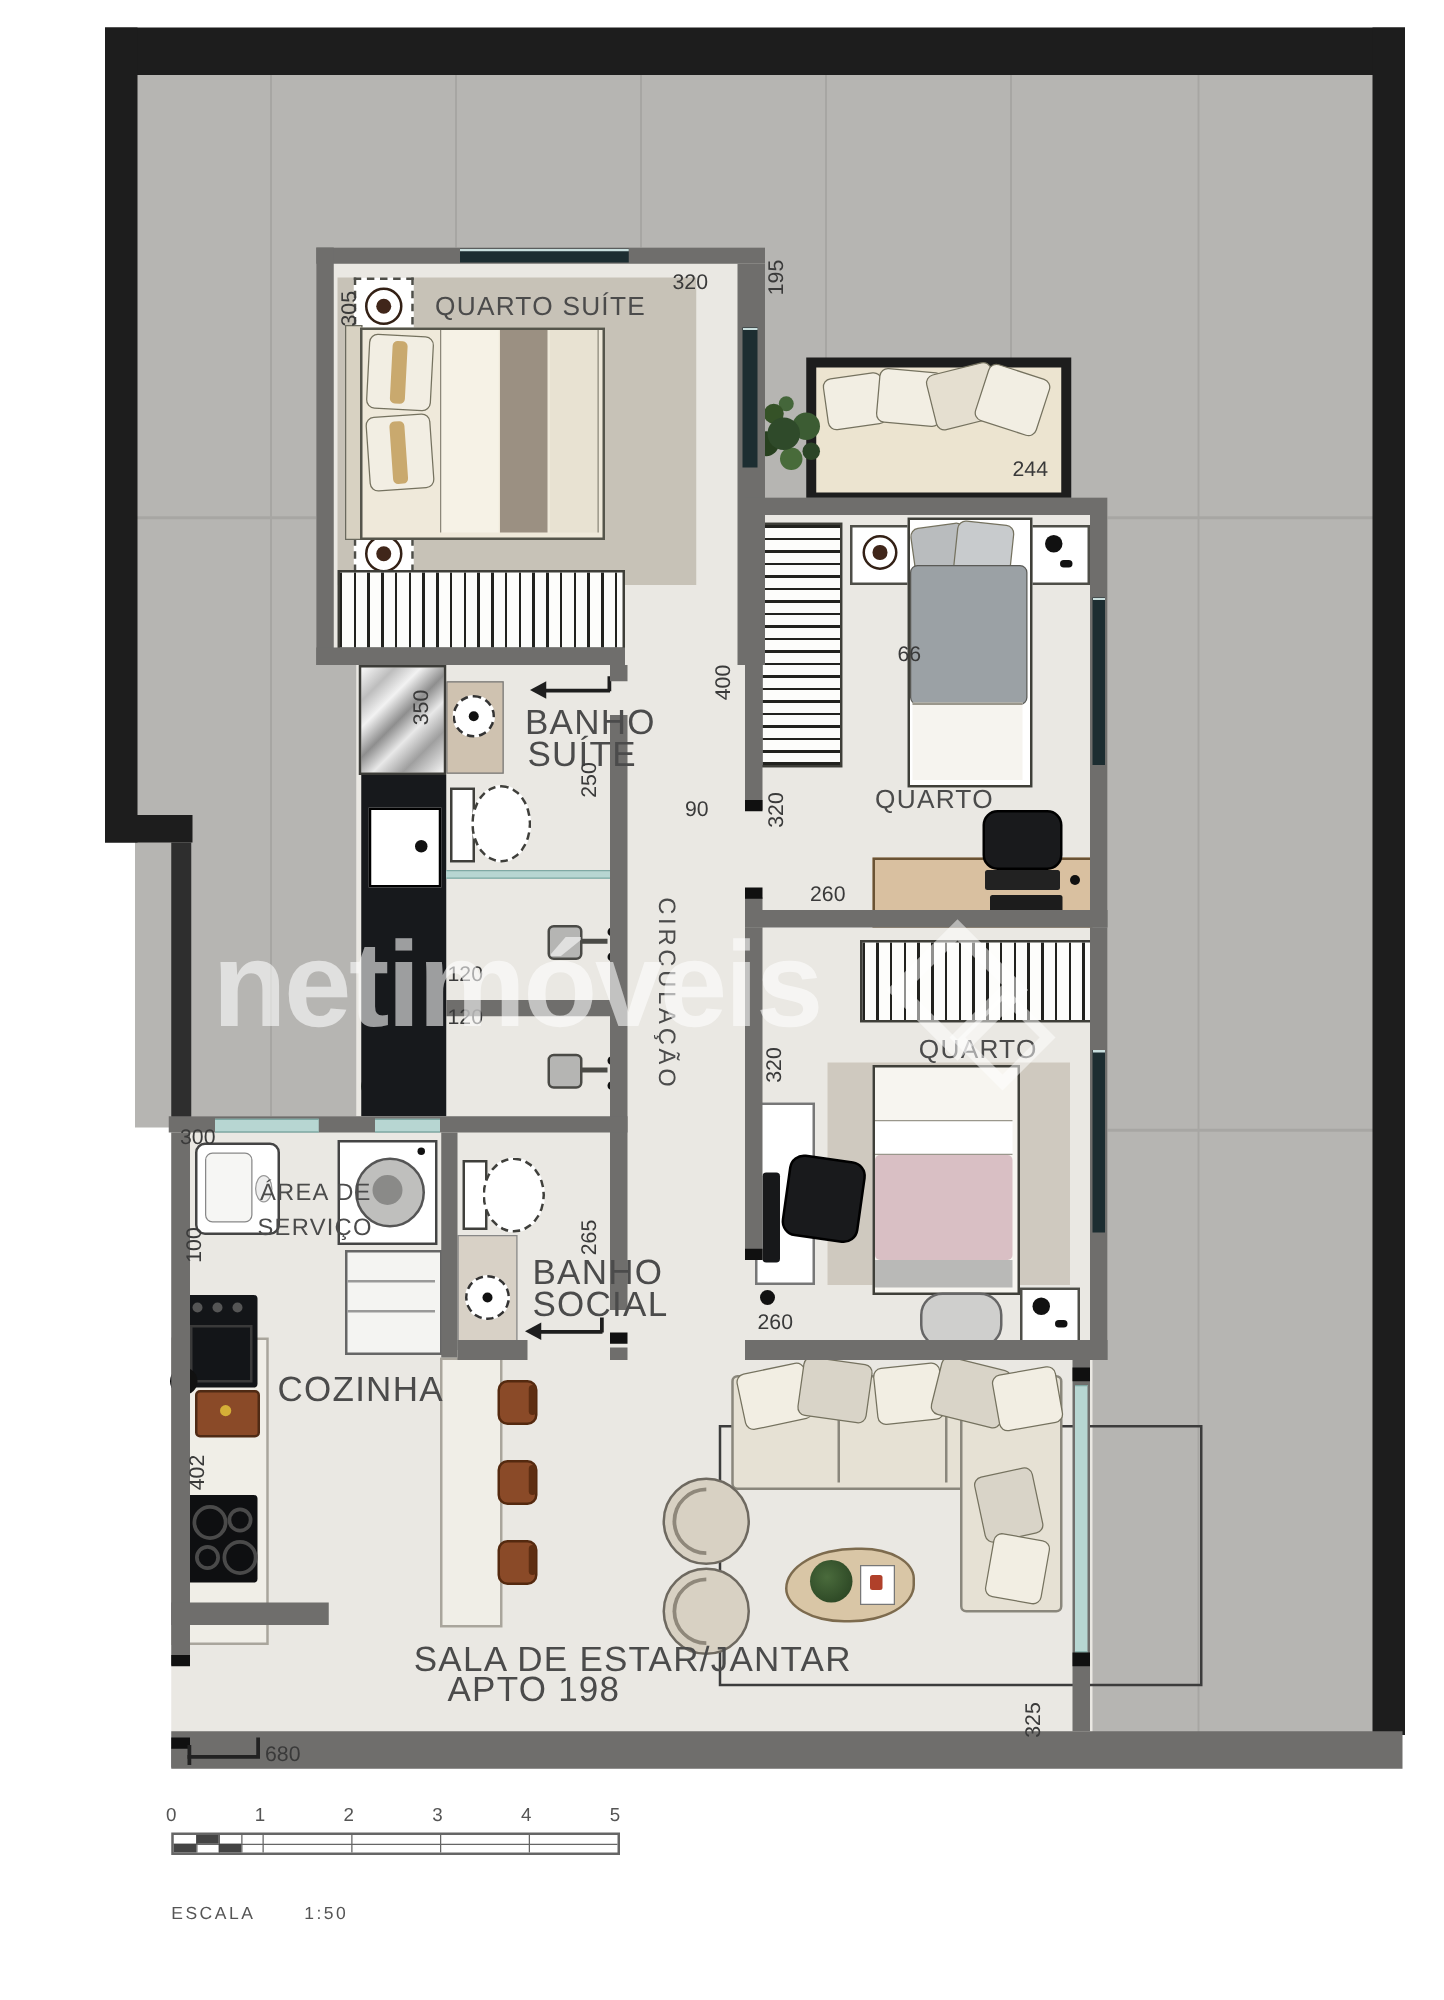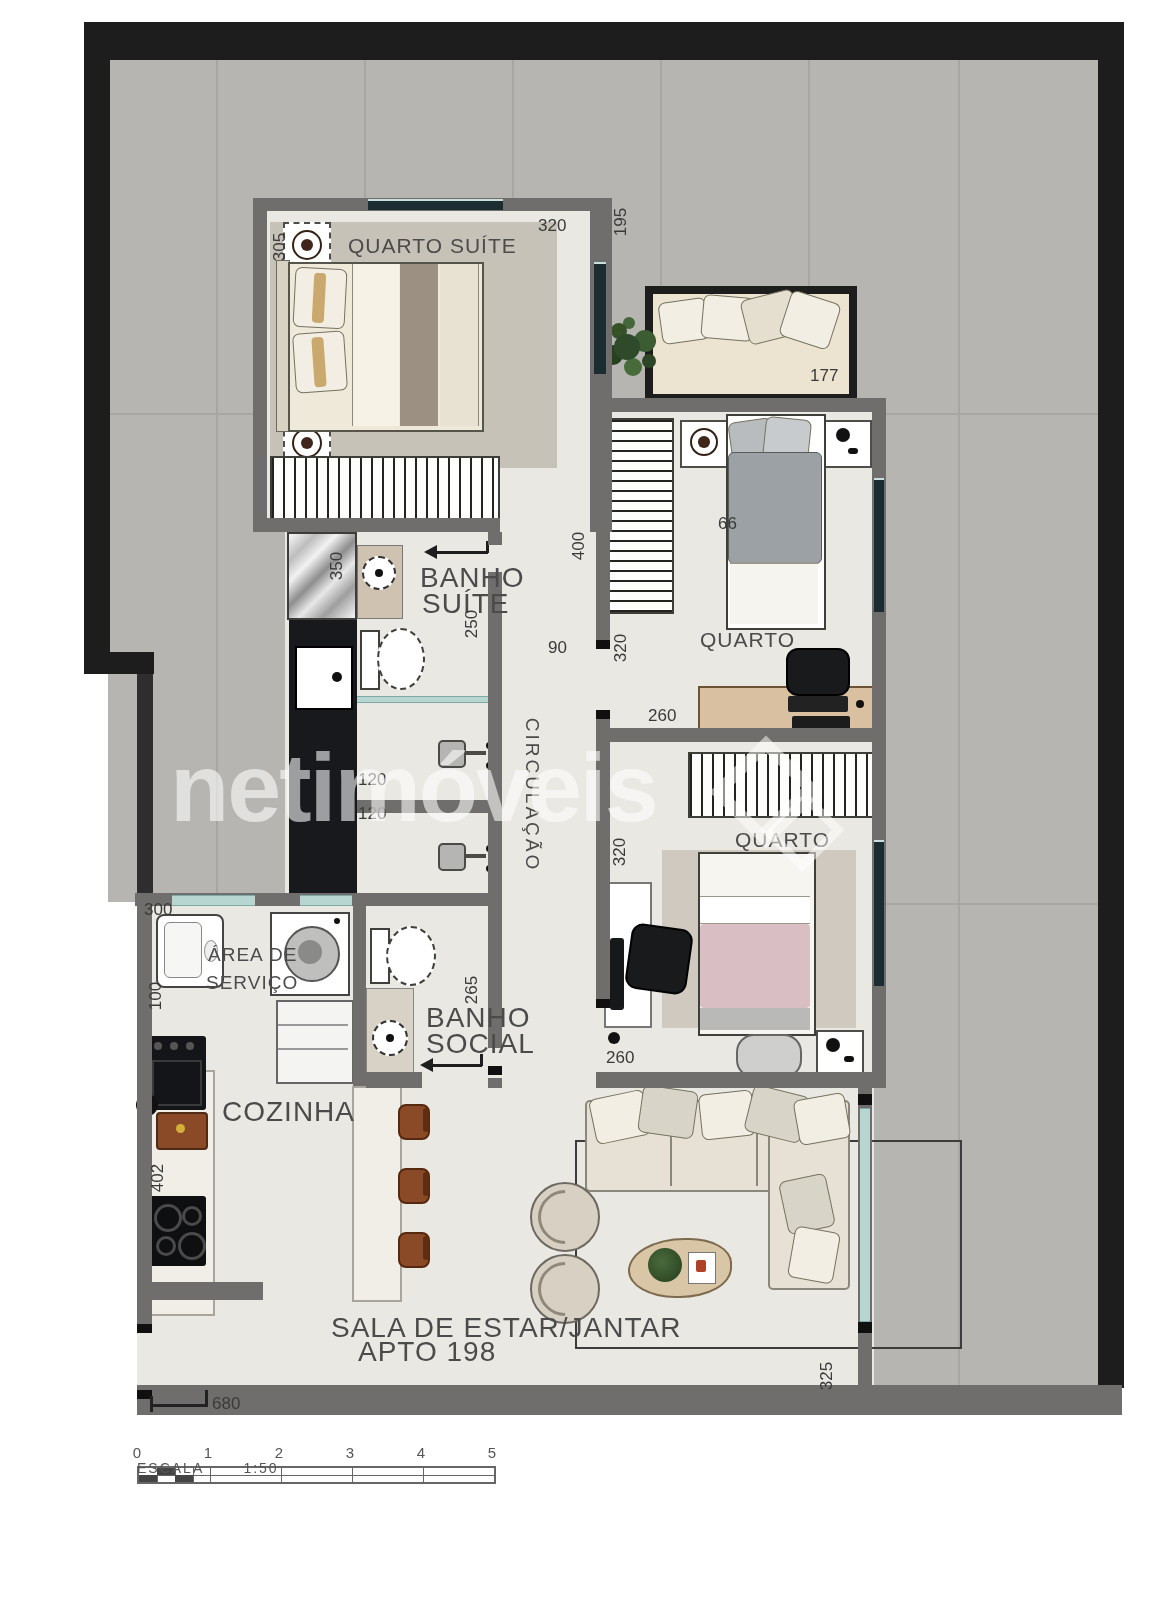--- a/index.html
+++ b/index.html
@@ -283,21 +283,21 @@
   <div class="rlabel" style="left:206px;top:972px;font-size:19px;">SERVIÇO</div>
   <div class="rlabel" style="left:426px;top:1002px;">BANHO</div>
   <div class="rlabel" style="left:426px;top:1028px;">SOCIAL</div>
   <div class="rlabel" style="left:222px;top:1096px;">COZINHA</div>
   <div class="rlabel" style="left:288px;top:1312px;margin-left:43px;">SALA DE ESTAR/JANTAR</div>
   <div class="rlabel" style="left:358px;top:1336px;">APTO 198</div>
 
   <div class="dim v" style="left:250px;top:239px;">305</div>
   <div class="dim" style="left:538px;top:216px;">320</div>
   <div class="dim v" style="left:591px;top:214px;">195</div>
-  <div class="dim" style="left:810px;top:366px;">177</div>
+  <div class="dim" style="left:810px;top:366px;">244</div>
   <div class="dim v" style="left:307px;top:558px;">350</div>
   <div class="dim v" style="left:442px;top:616px;">250</div>
   <div class="dim v" style="left:549px;top:538px;">400</div>
   <div class="dim" style="left:548px;top:638px;">90</div>
   <div class="dim v" style="left:591px;top:640px;">320</div>
   <div class="dim" style="left:648px;top:706px;">260</div>
   <div class="dim" style="left:718px;top:514px;">66</div>
   <div class="dim" style="left:358px;top:770px;">120</div>
   <div class="dim" style="left:358px;top:804px;">120</div>
   <div class="dim v" style="left:590px;top:844px;">320</div>
@@ -325,18 +325,18 @@
     <span class="abs" style="left:142px;top:0;width:1px;height:14px;background:#666;"></span>
     <span class="abs" style="left:213px;top:0;width:1px;height:14px;background:#666;"></span>
     <span class="abs" style="left:284px;top:0;width:1px;height:14px;background:#666;"></span>
     <span class="abs" style="left:18px;top:0;width:1px;height:14px;background:#666;"></span>
     <span class="abs" style="left:36px;top:0;width:1px;height:14px;background:#666;"></span>
     <span class="abs" style="left:54px;top:0;width:1px;height:14px;background:#666;"></span>
     <span class="abs" style="left:18px;top:0;width:18px;height:7px;background:#444;"></span>
     <span class="abs" style="left:0;top:7px;width:18px;height:7px;background:#444;"></span>
     <span class="abs" style="left:36px;top:7px;width:18px;height:7px;background:#444;"></span>
   </div>
-  <div class="abs" style="left:137px;top:1460px;font-size:14px;color:#555;letter-spacing:2px;">
+  <div class="abs" style="left:137px;top:1522px;font-size:14px;color:#555;letter-spacing:2px;">
     <span>ESCALA</span>
     <span style="margin-left:34px;">1:50</span>
   </div>
 
 </div>
 
 </body></html>

